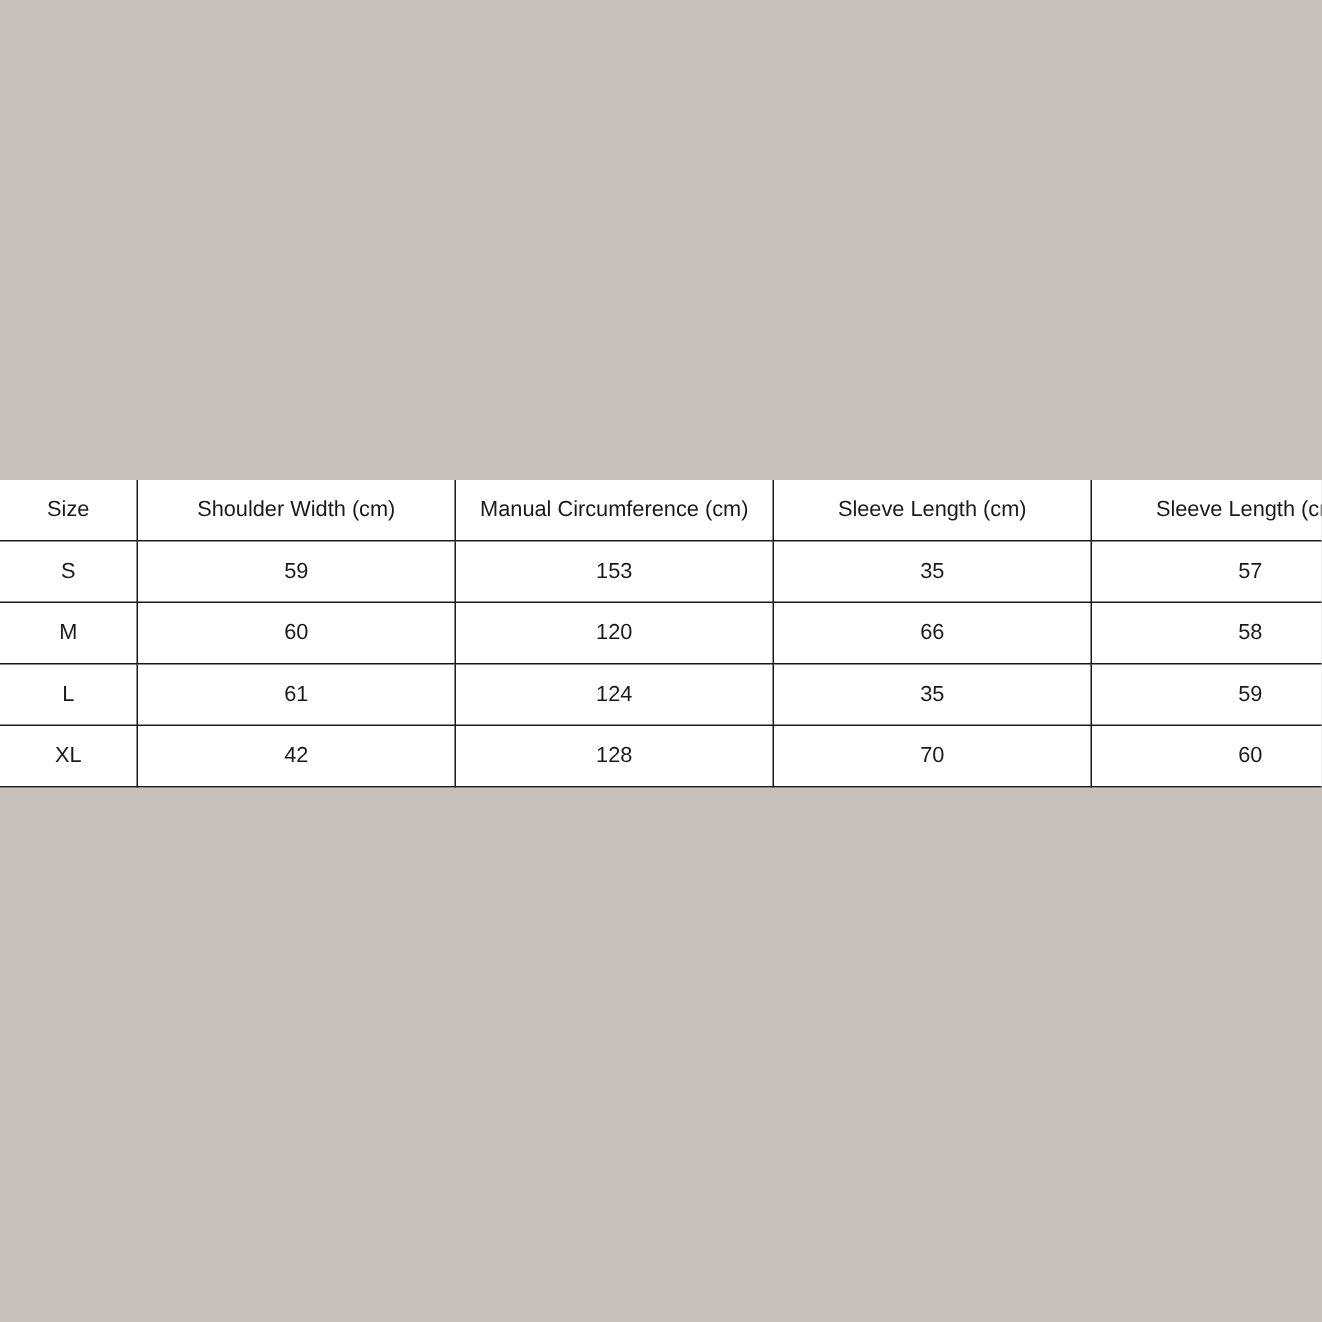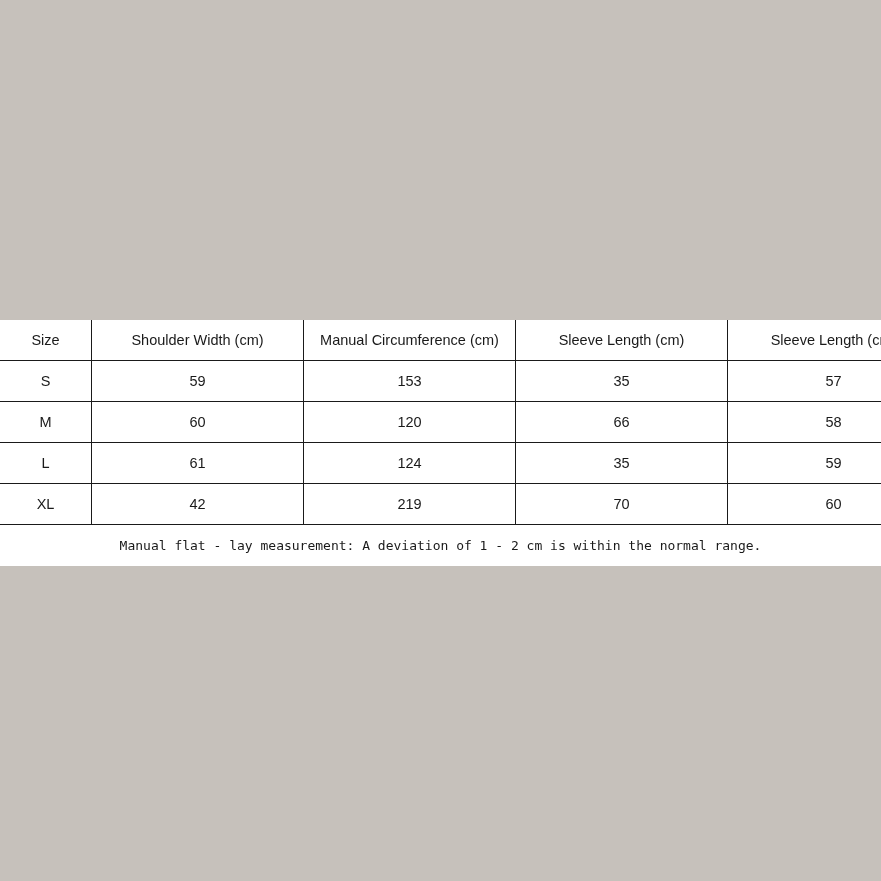--- a/index.html
+++ b/index.html
@@ -111,26 +111,23 @@
       <tr>
         <td class="col-size">L</td>
         <td class="col-data">61</td>
         <td class="col-data">124</td>
         <td class="col-data">35</td>
         <td class="col-data">59</td>
       </tr>
       <tr>
         <td class="col-size">XL</td>
         <td class="col-data">42</td>
-        <td class="col-data">219</td>
+        <td class="col-data">128</td>
         <td class="col-data">70</td>
         <td class="col-data">60</td>
       </tr>
     </tbody>
       </table>
 
-    <div class="note-row">
-      <span class="note-text">Manual flat - lay measurement: A deviation of 1 - 2 cm is within the normal range.</span>
-    </div>
 
   </div>
 
 </div>
 
 </body></html>

